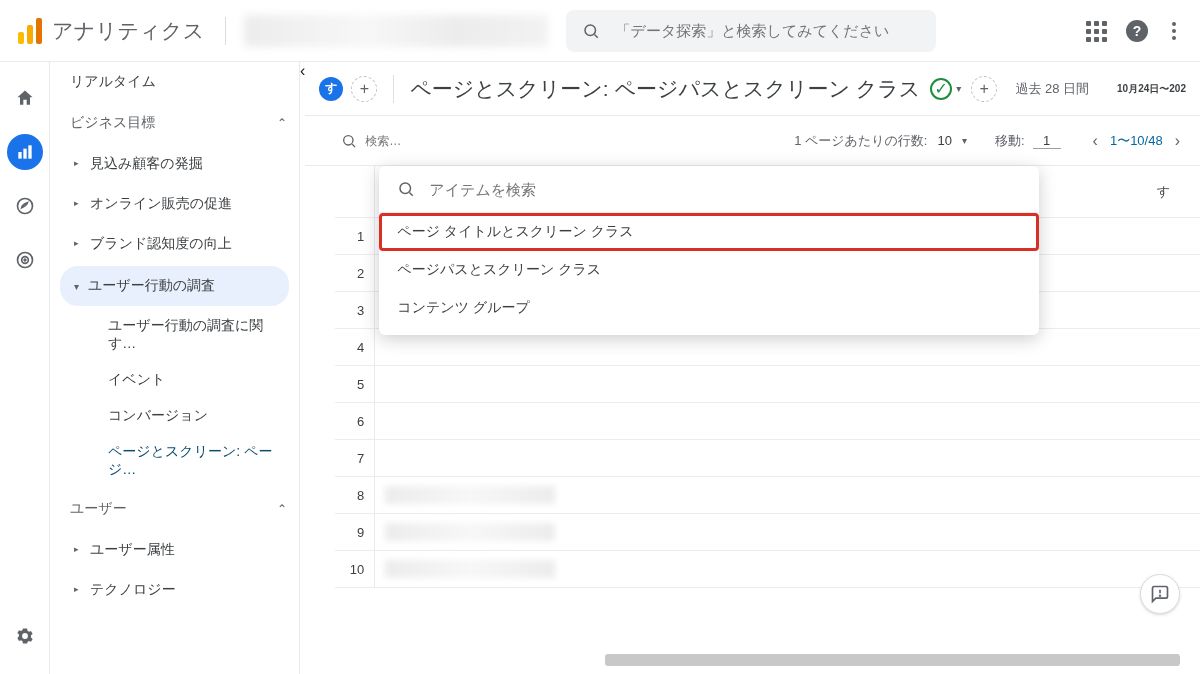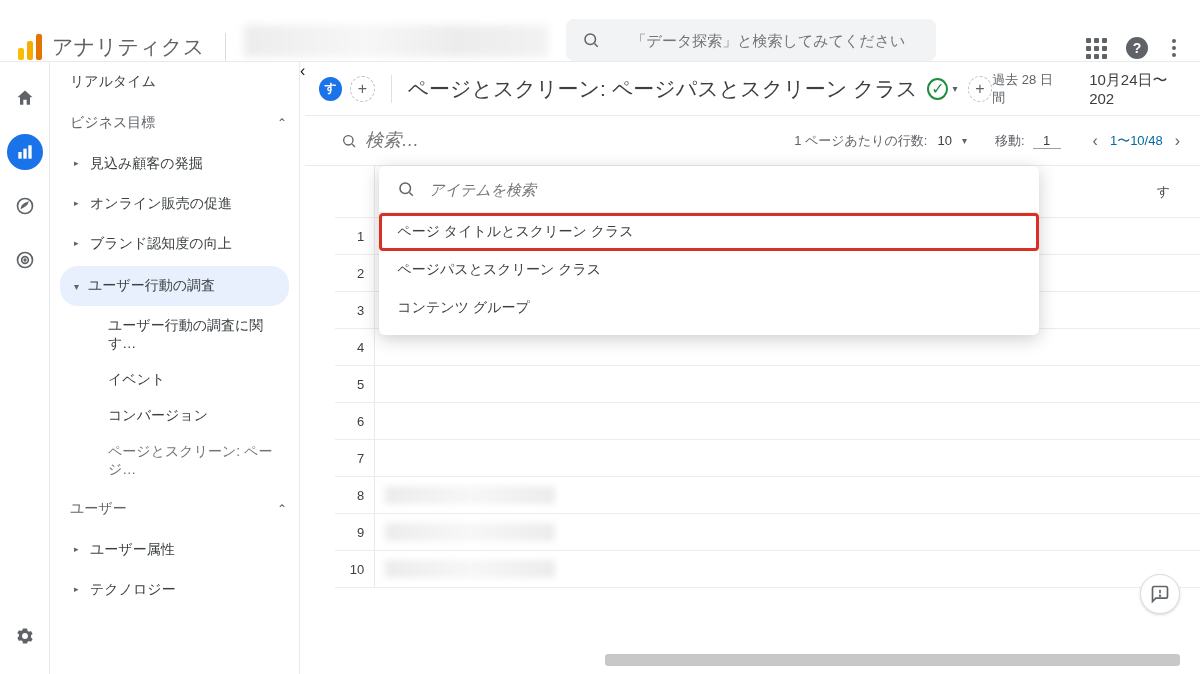--- a/index.html
+++ b/index.html
@@ -1,29 +1,29 @@
 <!DOCTYPE html>
 <html><head>
 <meta charset="utf-8">
 <style>
 * { margin: 0; padding: 0; box-sizing: border-box; font-family: "Helvetica Neue", Arial, "Hiragino Kaku Gothic ProN", "Hiragino Sans", Meiryo, sans-serif; }
 body { background: #fff; color: #202124; width: 1200px; height: 674px; overflow: hidden; position: relative; }
 
 
-.topbar { height: 62px; display: flex; align-items: flex-end; border-bottom: 1px solid #e8eaed; padding: 0 10px; }
+.topbar { height: 62px; display: flex; align-items: center; border-bottom: 1px solid #e8eaed; padding: 0 10px; }
 .logo { display: flex; align-items: center; gap: 8px; padding: 0 8px; }
 .logo-mark { width: 26px; height: 26px; position: relative; }
 .logo-mark .bar1 { position:absolute; left:0; bottom:0; width:6px; height:12px; background:#fbbc04; border-radius:2px;}
 .logo-mark .bar2 { position:absolute; left:9px; bottom:0; width:6px; height:19px; background:#f9ab00; border-radius:2px;}
 .logo-mark .bar3 { position:absolute; left:18px; bottom:0; width:6px; height:26px; background:#e37400; border-radius:2px;}
 .logo-text { font-size: 21px; color:#5f6368; letter-spacing:.3px; }
 .vr { width:1px; height:28px; background:#dadce0; margin:0 12px; }
 .account-area { width: 310px; height: 40px; border-radius: 6px; display:flex; align-items:center; }
 .account-blur { flex:1; height:32px; margin-left:6px; filter: blur(4px); background: linear-gradient(90deg,#ececec 0%, #f7f7f7 40%, #ececec 70%, #f2f2f2 100%); border-radius:4px;}
-.searchbar { margin-left: 18px; flex: 0 0 370px; height: 42px; background:#f1f3f4; border-radius:8px; display:flex; align-items:center; padding:0 16px; color:#5f6368; gap:32px;}
+.searchbar { margin-left: 18px; flex: 0 0 370px; height: 42px; background:#f1f3f4; border-radius:8px; display:flex; align-items:center; padding:0 16px; color:#5f6368; gap:16px;}
 .searchbar input { border:none; background:transparent; outline:none; font-size:15px; flex:1; color:#3c4043;}
 .top-right { margin-left:auto; display:flex; align-items:center; gap:20px; padding-right:10px;}
 .apps-icon { width:20px; height:20px; display:grid; grid-template-columns:repeat(3,5px); grid-template-rows:repeat(3,5px); gap:3px;}
 .apps-icon span{ width:5px; height:5px; background:#5f6368; border-radius:1px;}
 .help-icon { width:22px; height:22px; border-radius:50%; background:#5f6368; color:#fff; display:flex; align-items:center; justify-content:center; font-size:14px; font-weight:bold;}
 .menu-dots { display:flex; flex-direction:column; gap:3px; padding:4px;}
 .menu-dots span{ width:4px; height:4px; background:#5f6368; border-radius:50%;}
 
 
 .body { display:flex; height:calc(674px - 62px); }
@@ -39,40 +39,40 @@
 .sidebar .shead { padding:12px 12px 12px 20px; color:#5f6368; display:flex; align-items:center; justify-content:space-between; cursor:pointer;}
 .sidebar .chev { font-size:12px; color:#5f6368; }
 .sidebar .sub { padding-left:32px; }
 .sidebar .sub .sitem { padding-left:8px; position:relative;}
 .sidebar .sub .sitem:before { content:"▸"; font-size:9px; color:#5f6368; position:absolute; left:-8px; top:14px;}
 .sidebar .sub2 { padding-left:50px; }
 .sidebar .sub2 .sitem { padding: 9px 8px; }
 .sidebar .sub2 .sitem:before { display:none; }
 .sidebar .selected-pill { background:#e8f0fe; border-radius:18px; margin:2px 10px; }
 .sidebar .selected-pill .sitem { padding-left:16px; }
-.sidebar .active-link { color:#737373; }
+.sidebar .active-link { color:#0c4a6e; }
 .sidebar .library { padding:14px 12px 14px 20px; display:flex; align-items:center; gap:10px; color:#3c4043; cursor:pointer; margin-top:12px;}
 
 
 .main { flex:1; overflow:hidden; position:relative; background:#fff;}
 .titlebar { height:54px; display:flex; align-items:center; padding:0 14px; border-bottom:1px solid #e8eaed;}
 .badge-circ { width:24px; height:24px; border-radius:50%; display:flex; align-items:center; justify-content:center; font-size:12px;}
 .badge-blue { background:#1a73e8; color:#fff; font-weight:bold;}
 .plus-circ { width:26px; height:26px; border:1px dashed #bdc1c6; border-radius:50%; display:flex; align-items:center; justify-content:center; color:#5f6368; font-size:16px; margin-left:8px; cursor:pointer;}
 .vdivider { width:1px; height:28px; background:#e0e0e0; margin:0 16px;}
 .page-title { font-size:21px; color:#3c4043; flex:0 0 auto;}
 .green-check { width:22px; height:22px; border:2px solid #1e8e3e; border-radius:50%; display:flex; align-items:center; justify-content:center; color:#1e8e3e; margin-left:10px;}
 .dd-caret { font-size:10px; margin-left:4px; color:#5f6368;}
 .titlebar-right { margin-left:auto; display:flex; align-items:center; gap:22px; font-size:13px; color:#5f6368;}
-.date-range { font-size:15px; color:#3c4043; margin-left:6px;}
+.date-range { font-size:10px; color:#3c4043; margin-left:6px;font-weight:bold;}
 
 
 .tablectl { height:50px; display:flex; align-items:center; padding:0 14px 0 36px; border-bottom:1px solid #e8eaed; font-size:13px; color:#5f6368; gap:8px;}
 .tablectl .search-lite { display:flex; align-items:center; gap:8px; flex:0 0 auto;}
-.tablectl input { border:none; outline:none; font-size:18px; width:120px;font-style:italic;}
+.tablectl input { border:none; outline:none; font-size:12px; width:120px;}
 .tablectl .spacer { flex:1; }
 .rows-per { display:flex; align-items:center; gap:6px;}
 .rows-per .num { color:#3c4043; padding:0 4px; border-bottom:1px solid transparent;}
 .rows-per .caret { font-size:10px;}
 .jump { margin-left:20px; display:flex; align-items:center; gap:8px;}
 .jump .underline { border-bottom:1px solid #9aa0a6; min-width:28px; text-align:center; color:#3c4043;}
 .pager { margin-left:18px; display:flex; align-items:center; gap:6px;}
 .pager .range { color:#0369a1;}
 .pager .arrow { padding:4px 6px; color:#5f6368; cursor:pointer; font-size:16px;}
 
@@ -80,21 +80,21 @@
 .tablewrap { position:relative; padding-left:30px; }
 .row { height:37px; display:flex; align-items:center; border-bottom:1px solid #ececec; }
 .row .num { width:40px; text-align:right; padding-right:10px; color:#3c4043; font-size:13px; border-right:1px solid #e8eaed; height:100%; display:flex; align-items:center; justify-content:flex-end;}
 .row .cell-blur { margin-left:10px; height:18px; width:170px; background:linear-gradient(90deg,#ececec,#f7f7f7,#ececec); filter:blur(3px); border-radius:2px;}
 .row.header { height:52px; }
 .row.header .sortcol { margin-left:auto; padding-right:30px; color:#3c4043; font-size:13px;}
 
 
 .popover { position:absolute; top:0px; left:74px; width: 660px; background:#fff; box-shadow:0 4px 18px rgba(0,0,0,.2); border-radius:6px; z-index:50; padding-bottom:8px; }
 .popover .pop-search { display:flex; align-items:center; gap:14px; padding:14px 18px; border-bottom:1px solid #eee;}
-.popover .pop-search input { border:none; outline:none; font-size:15px; flex:1; color:#3c4043;font-style:italic;}
+.popover .pop-search input { border:none; outline:none; font-size:15px; flex:1; color:#3c4043;}
 .popover .opt { padding:10px 18px; font-size:14px; color:#3c4043; cursor:pointer;}
 .popover .opt.highlight { outline:3px solid #d93025; outline-offset:-3px; border-radius:4px; position:relative;}
 
 
 .fab { position:absolute; right:20px; bottom:60px; width:40px; height:40px; border-radius:50%; background:#fff; border:1px solid #dadce0; display:flex; align-items:center; justify-content:center; color:#5f6368; cursor:pointer; box-shadow:0 1px 3px rgba(0,0,0,.15);}
 .bottom-scroll { position:absolute; left:300px; right:20px; bottom:8px; height:12px; background:#c8c8c8; border-radius:3px;}
 </style>
 </head>
 <body>
 

